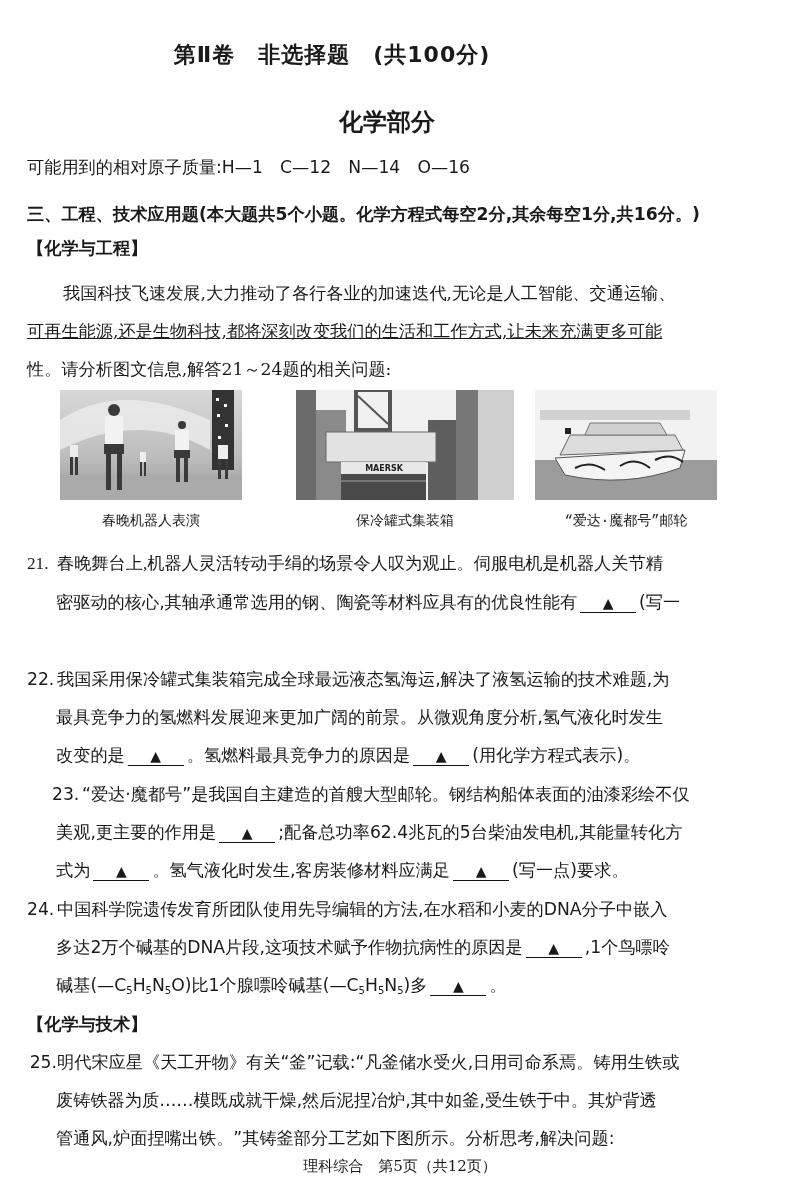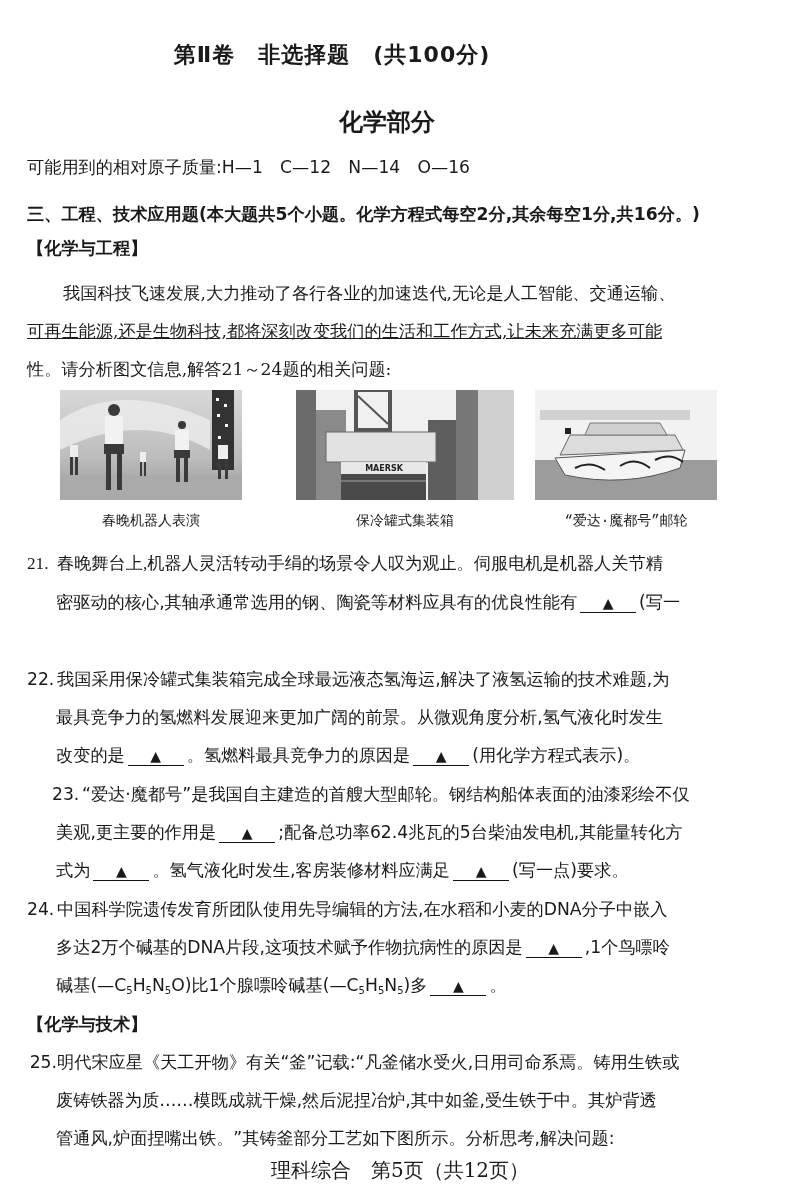--- a/index.html
+++ b/index.html
@@ -31,21 +31,21 @@
   .figs { position: absolute; top: 390px; left: 0; width: 800px; height: 150px; }
   .fig { position: absolute; top: 0; }
   .fig .img {
     width: 100%; height: 110px; position: relative; overflow: hidden; background: #cfcfcf;
   }
   .fig .cap {
     text-align: center; font-size: 14px; margin-top: 12px; white-space: nowrap; font-family: Liberation Mono, monospace;
   }
   sub { font-size: 10px; vertical-align: -3px; }
   .footer {
-    position: absolute; left: 0; width: 800px; top: 1157px; text-align: center; font-size: 20px;
+    position: absolute; left: 0; width: 800px; top: 1157px; text-align: center; font-size: 15px;
   }
 </style>
 </head>
 <body>
 
 <div class="page">
 
   <div class="title">第Ⅱ卷　非选择题　(共100分)</div>
   <div class="subtitle">化学部分</div>
   <div class="line sans" style="top:155px;">可能用到的相对原子质量:H—1　C—12　N—14　O—16</div>

